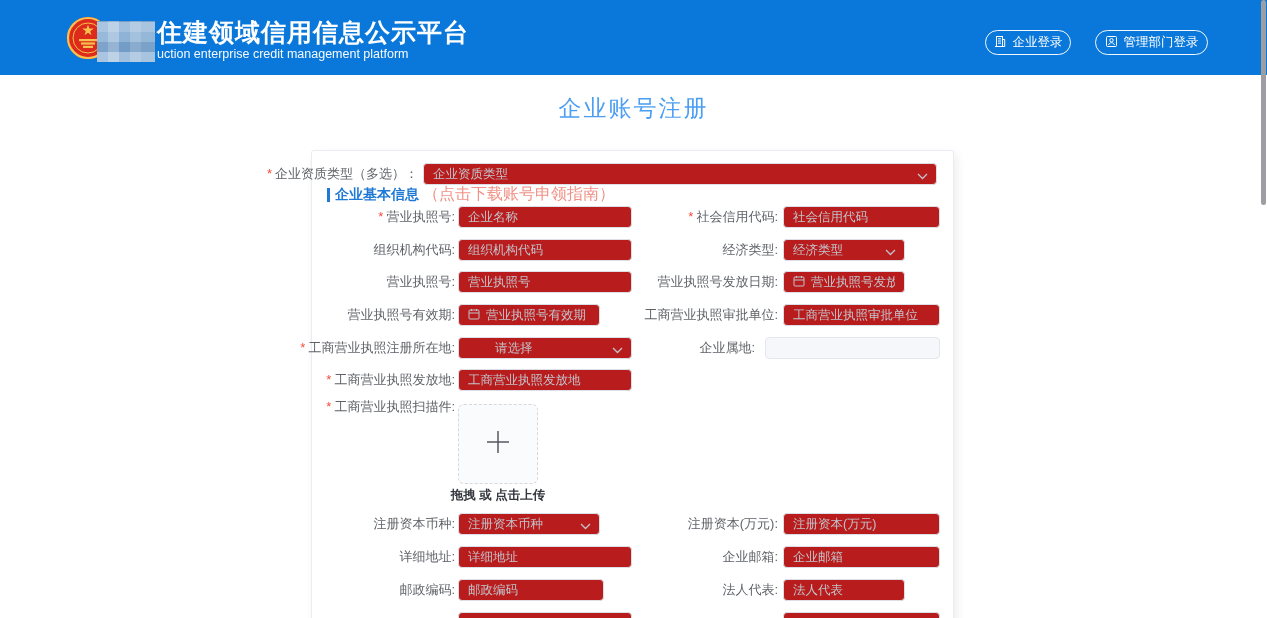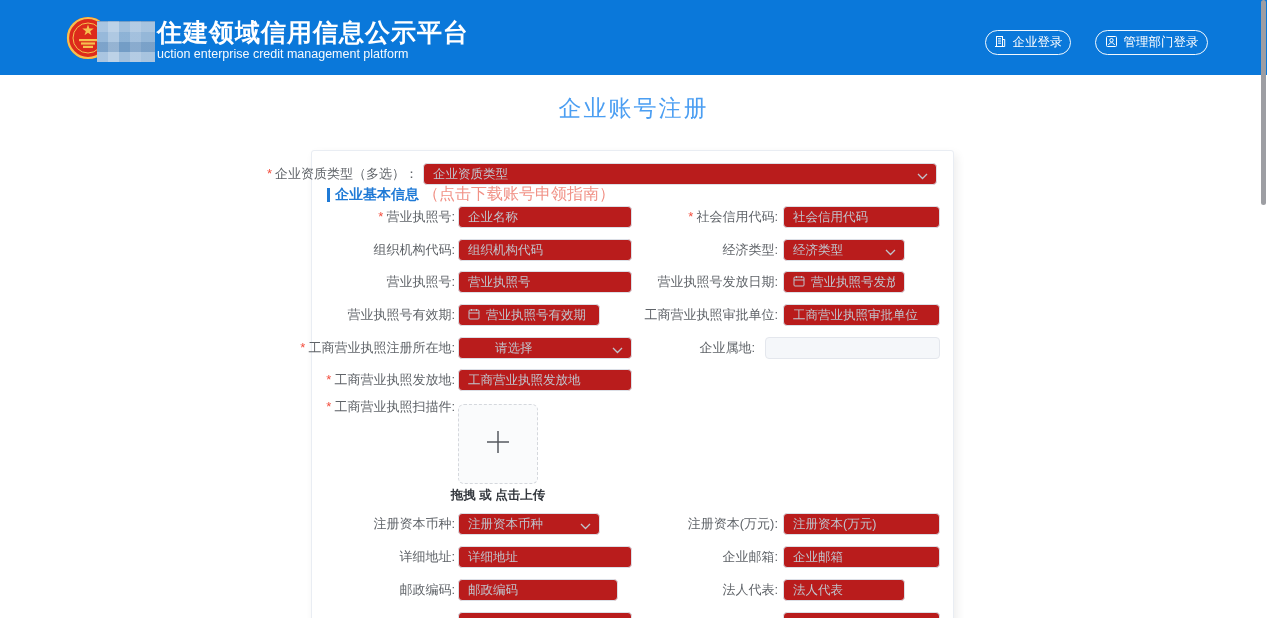--- a/index.html
+++ b/index.html
@@ -259,21 +259,21 @@
 <span class="lbl" style="top:546px;right:489px;">
   <span>企业邮箱:</span>
 </span>
 <div class="fld" style="top:546px;left:783px;width:157px;">
   <span class="ph">企业邮箱</span>
 </div>
 
 <span class="lbl" style="top:579px;right:812px;">
   <span>邮政编码:</span>
 </span>
-<div class="fld" style="top:579px;left:458px;width:160px;">
+<div class="fld" style="top:579px;left:458px;width:146px;">
   <span class="ph">邮政编码</span>
 </div>
 <span class="lbl" style="top:579px;right:489px;">
   <span>法人代表:</span>
 </span>
 <div class="fld" style="top:579px;left:783px;width:122px;">
   <span class="ph">法人代表</span>
 </div>
 
 <div class="fld" style="top:612px;left:458px;width:174px;"></div>

